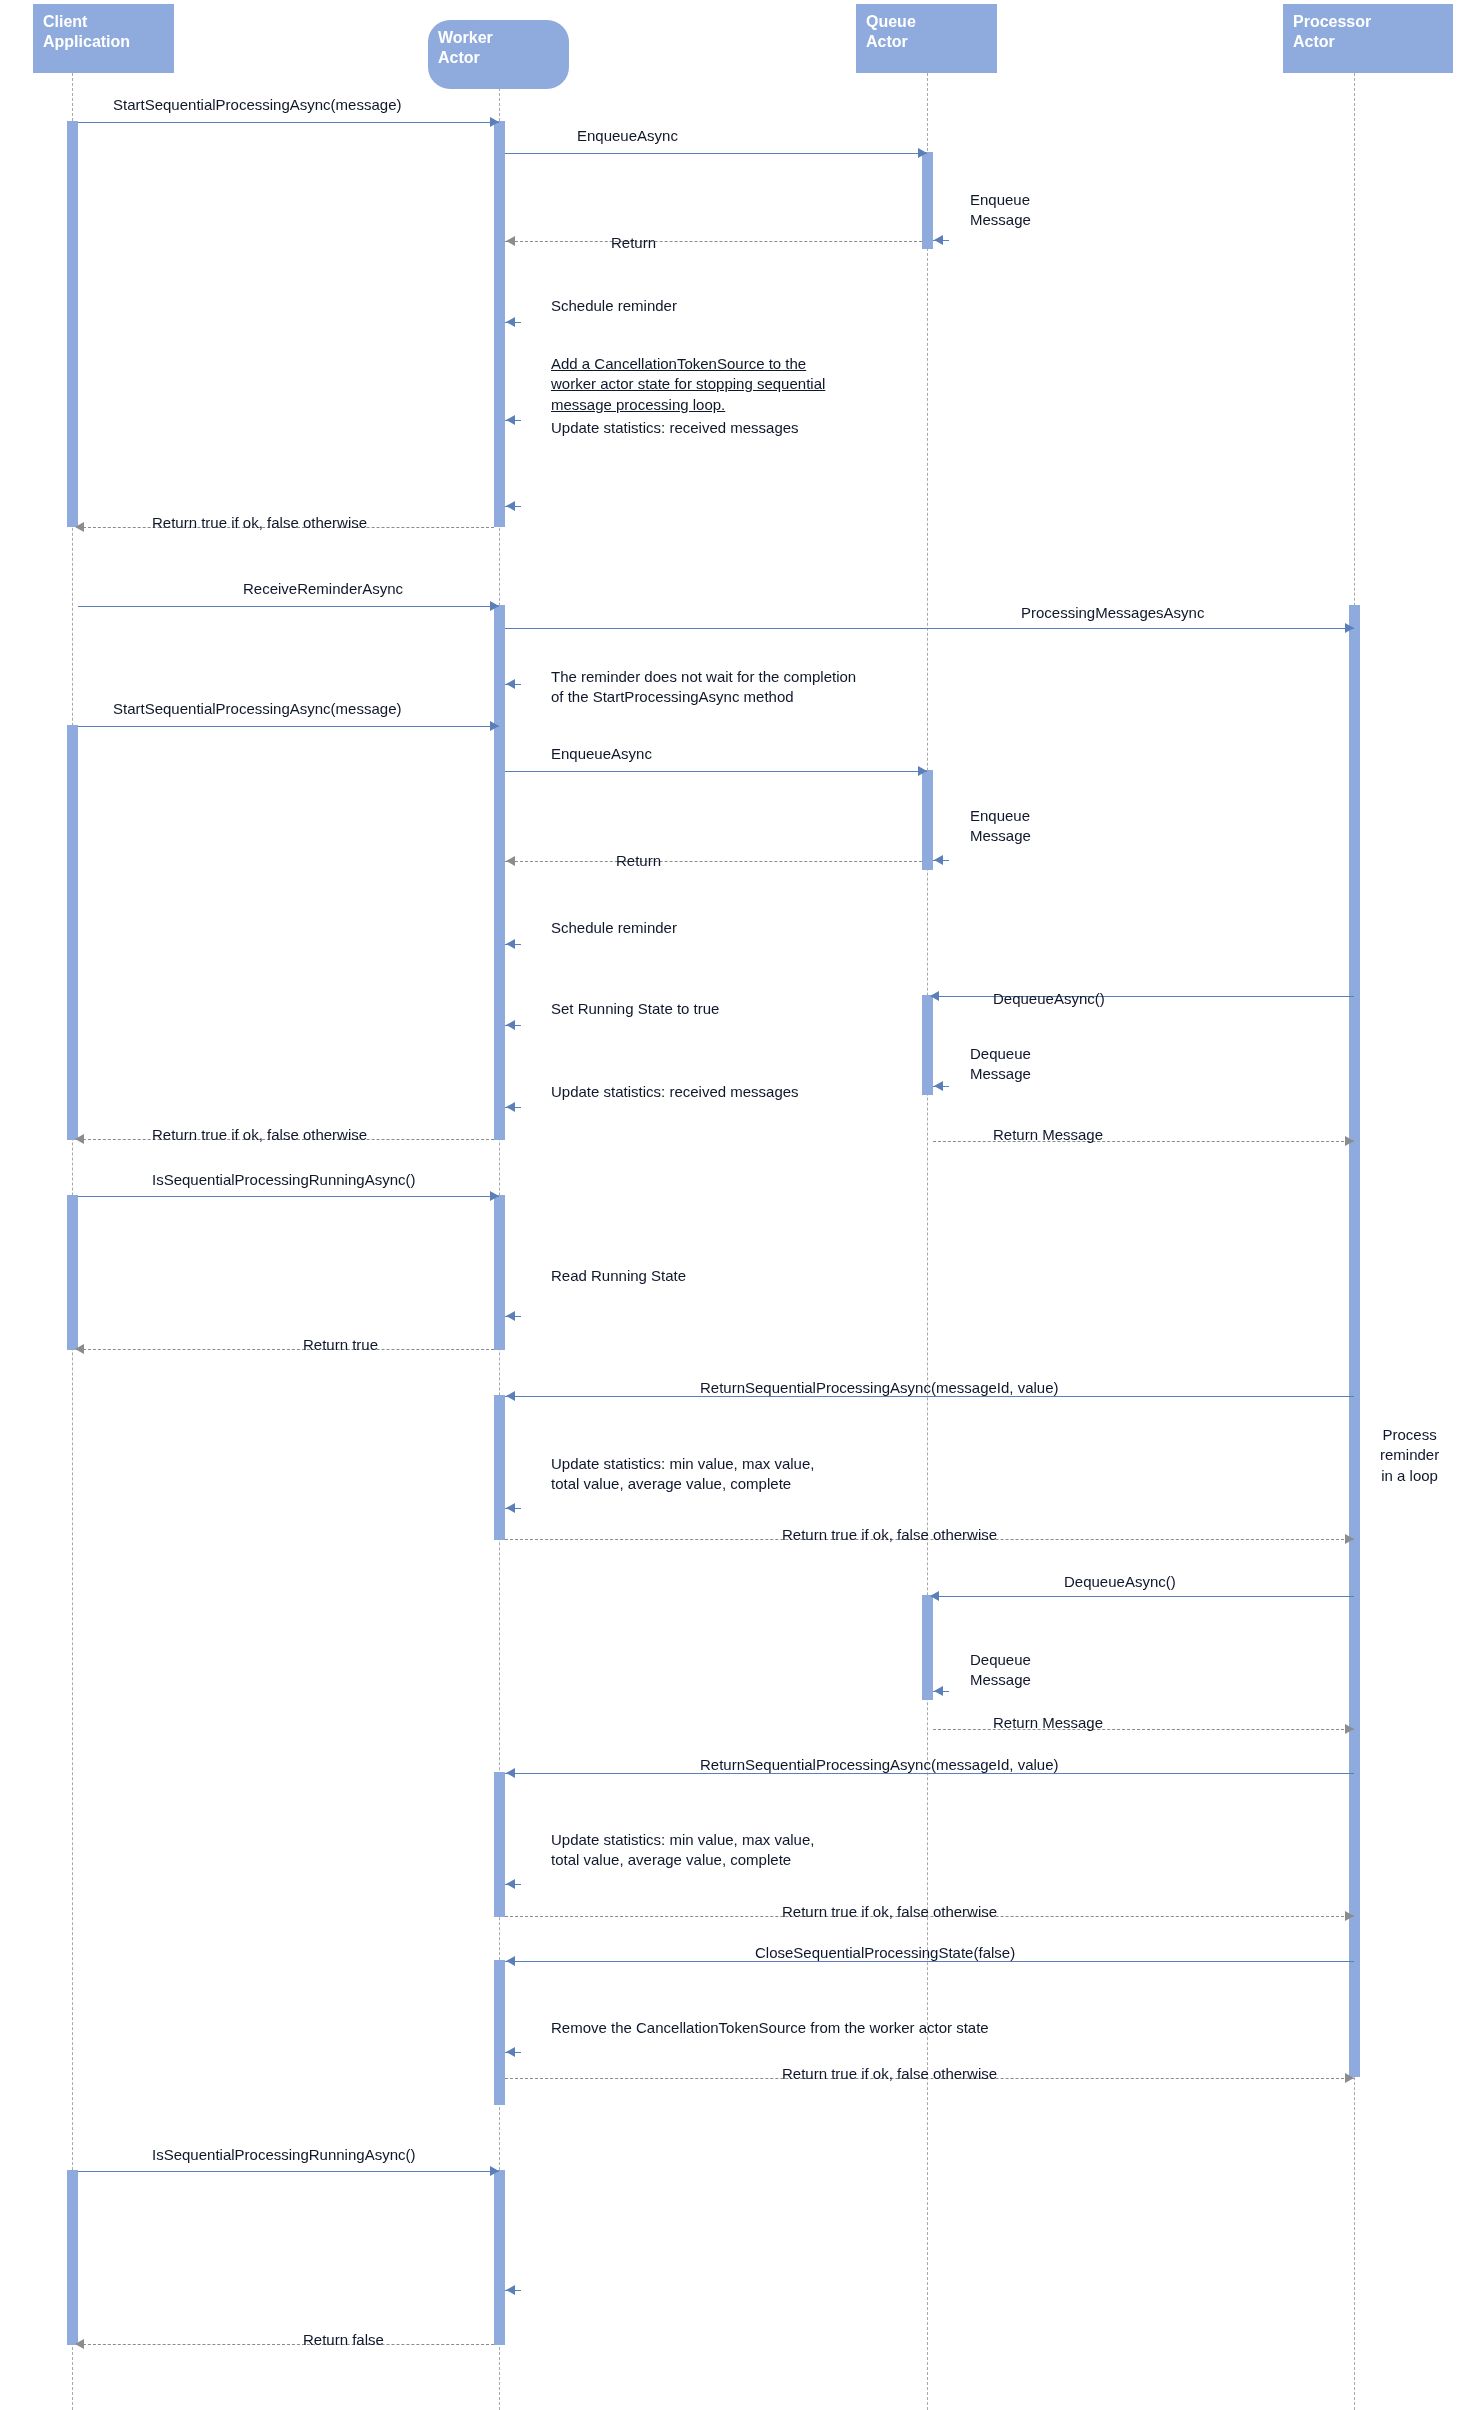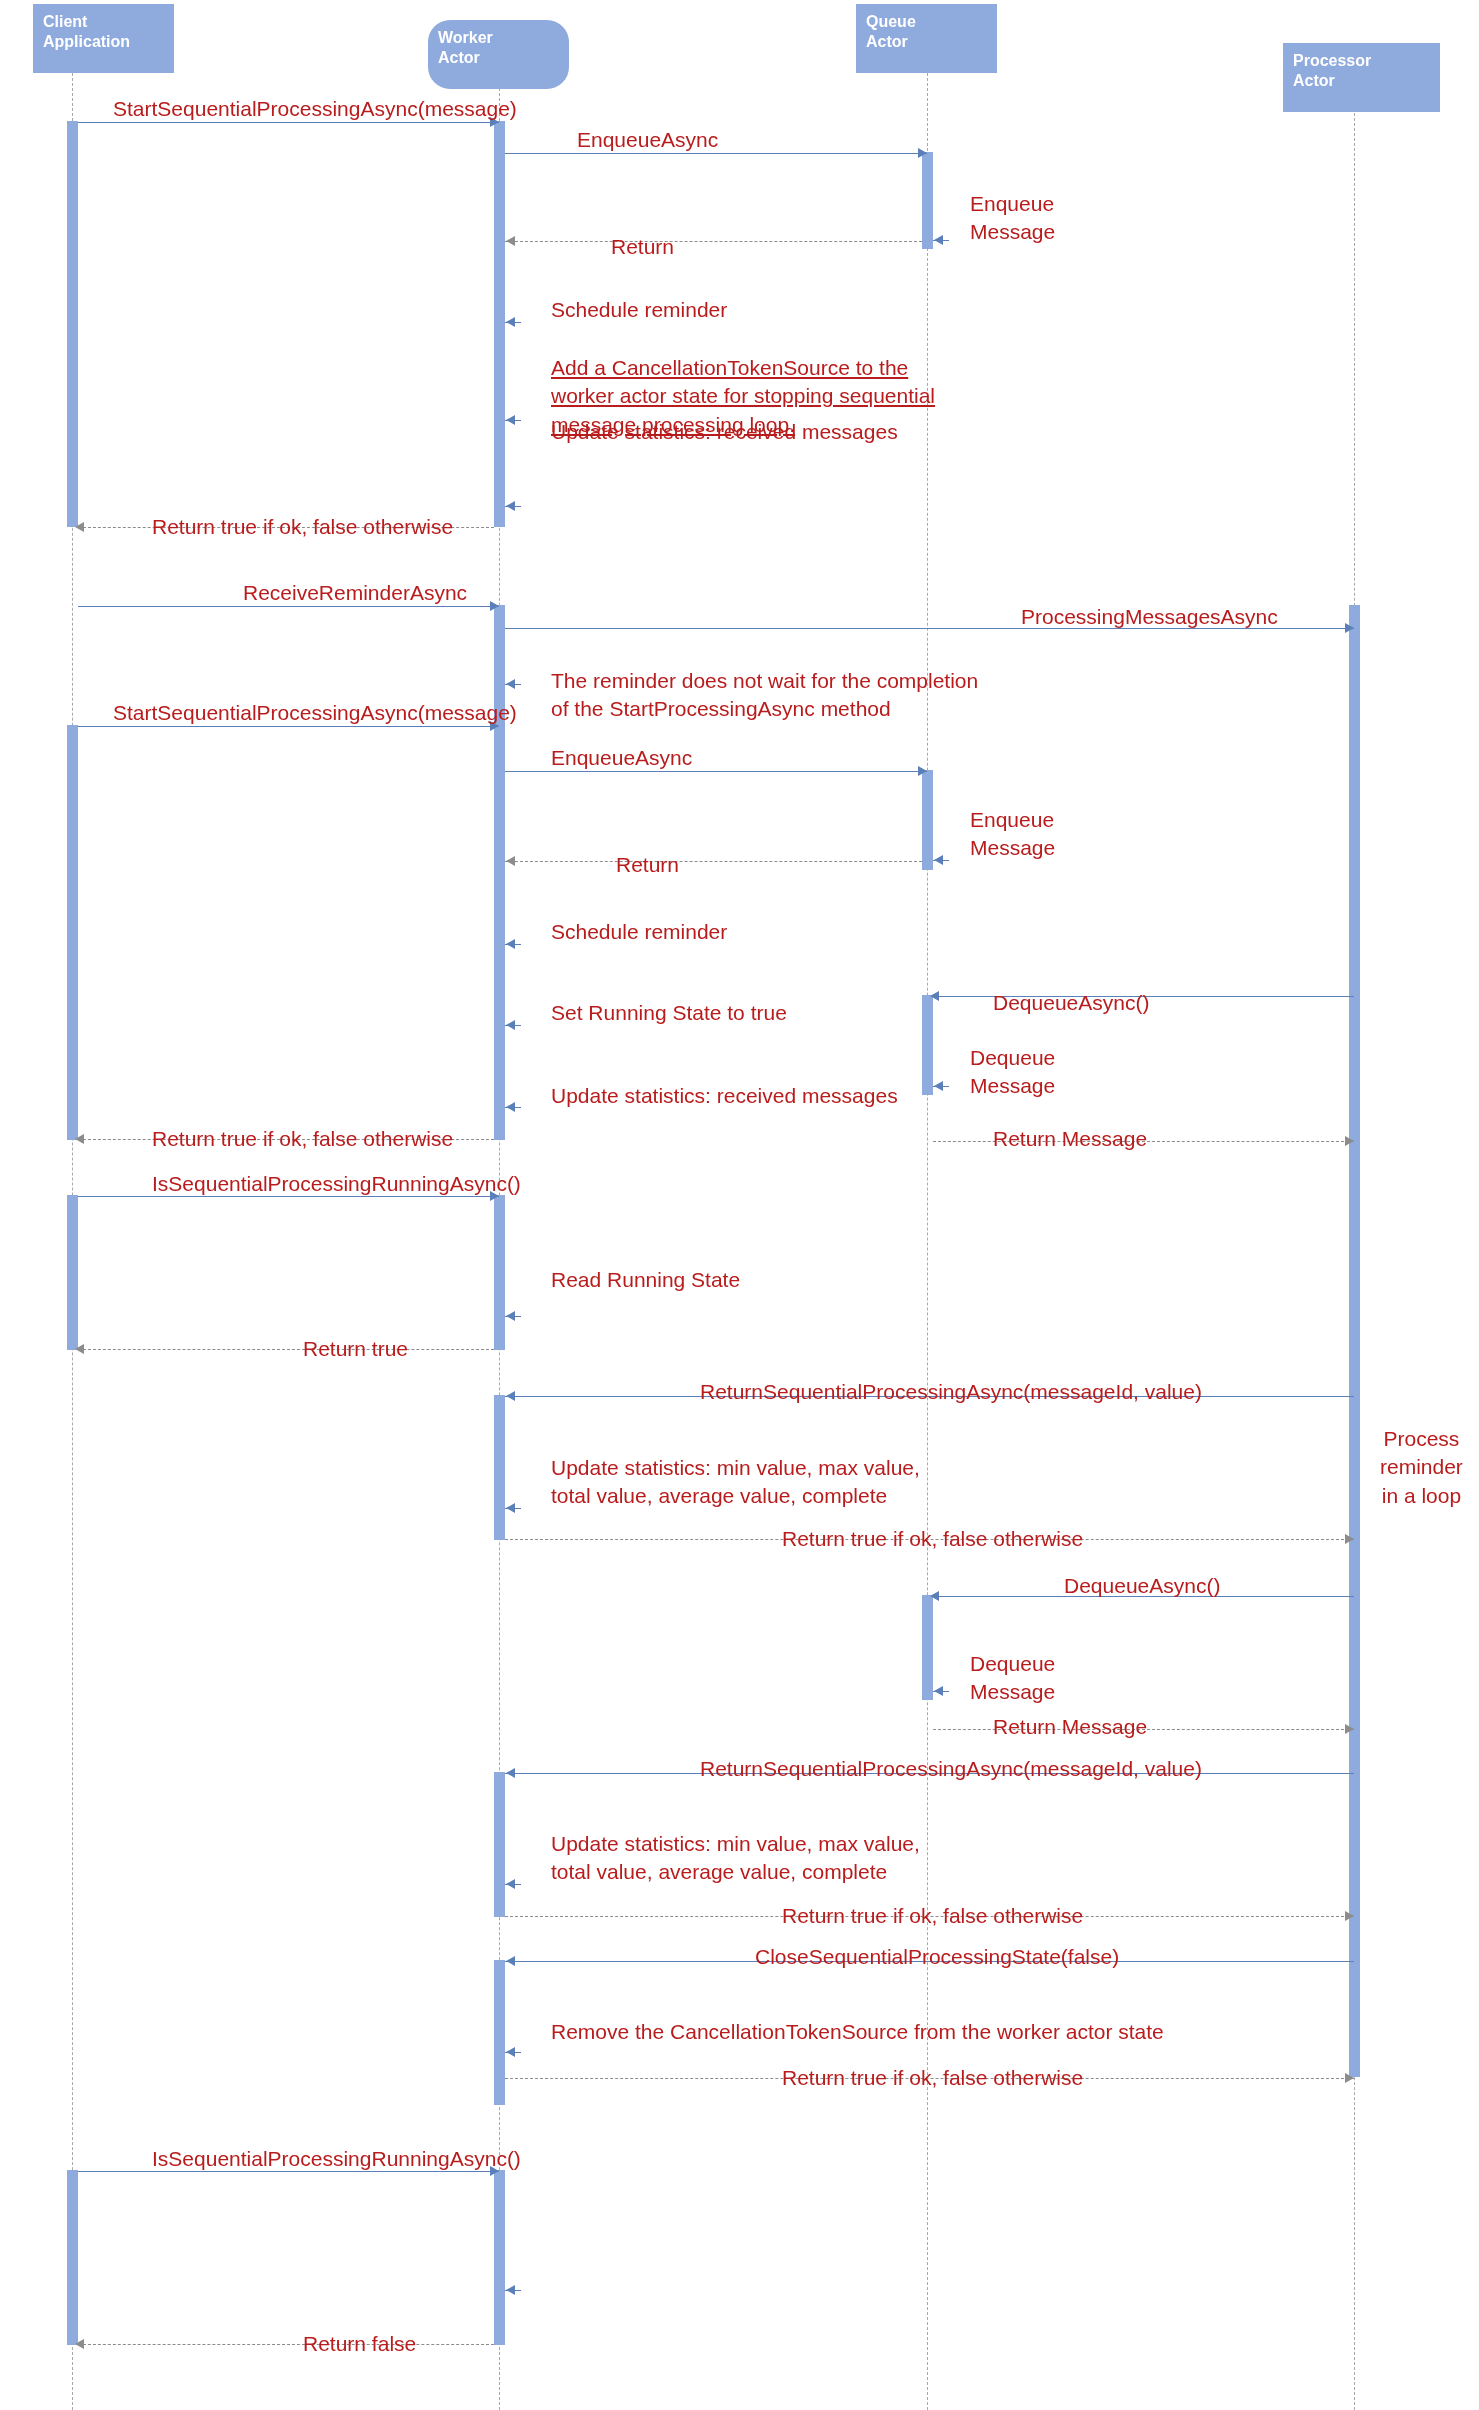--- a/index.html
+++ b/index.html
@@ -64,43 +64,43 @@
     border-left: 9px solid #5b7fb8;
   }
   .arrow-left.grey {
     border-right-color: #8c8c8c;
   }
   .arrow-right.grey {
     border-left-color: #8c8c8c;
   }
   .label {
     position: absolute;
-    font-size: 21px;
-    color: #b91c1c;
+    font-size: 15px;
+    color: #0f172a;
     line-height: 1.35;
     white-space: pre-line;
   }
 </style>
 </head>
 <body>
 
 <div id="diagram">
 
   <div class="lifeline" style="left:72px; top:73px; height:2337px;"></div>
   <div class="lifeline" style="left:499px; top:73px; height:2337px;"></div>
   <div class="lifeline" style="left:927px; top:73px; height:2337px;"></div>
   <div class="lifeline" style="left:1354px; top:73px; height:2337px;"></div>
 
   <div class="actor-box" style="left:33px; top:4px; width:141px; height:69px;">Client
 Application</div>
   <div class="actor-box" style="left:428px; top:20px; width:141px; height:69px;border-radius:22px;">Worker
 Actor</div>
   <div class="actor-box" style="left:856px; top:4px; width:141px; height:69px;">Queue
 Actor</div>
-  <div class="actor-box" style="left:1283px; top:4px; width:157px; height:69px;margin-top:39px;">Processor
+  <div class="actor-box" style="left:1283px; top:4px; width:170px; height:69px;">Processor
 Actor</div>
 
   <div class="activation" style="left:67px; top:121px; height:406px;"></div>
   <div class="activation" style="left:494px; top:121px; height:406px;"></div>
   <div class="activation" style="left:922px; top:152px; height:97px;"></div>
 
   <div class="activation" style="left:494px; top:605px; height:535px;"></div>
   <div class="activation" style="left:67px; top:725px; height:415px;"></div>
   <div class="activation" style="left:922px; top:770px; height:100px;"></div>
   <div class="activation" style="left:922px; top:995px; height:100px;"></div>

